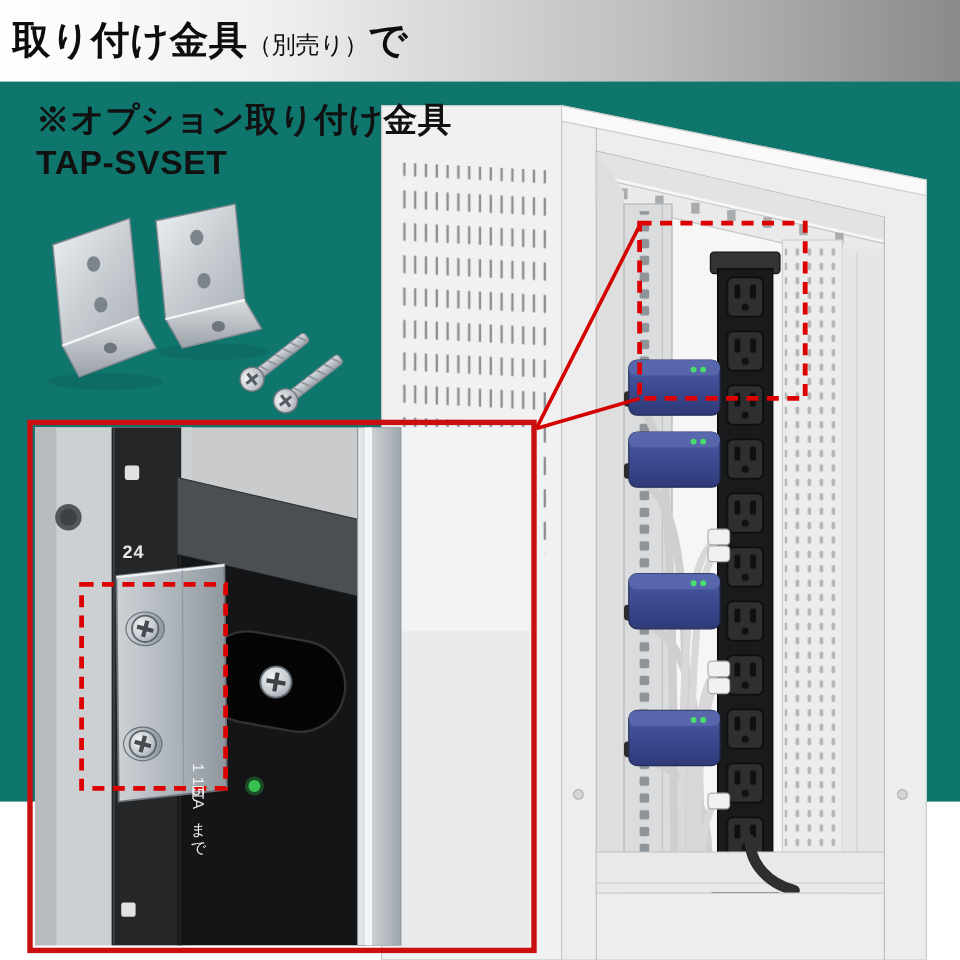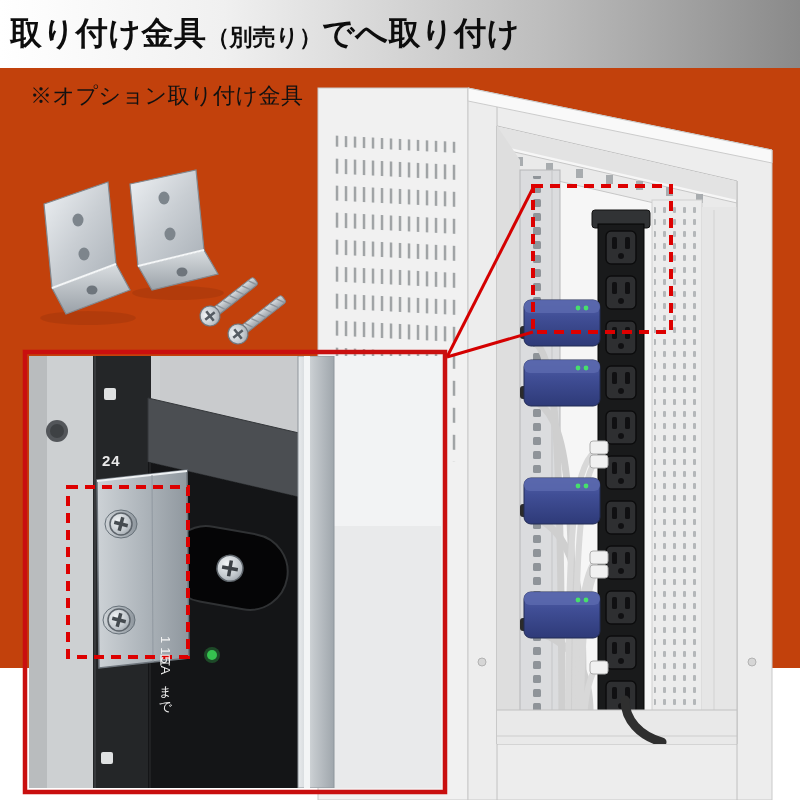--- a/index.html
+++ b/index.html
@@ -1,26 +1,26 @@
 <!DOCTYPE html>
 <html><head>
 <meta charset="utf-8">
 <style>
   *{margin:0;padding:0;box-sizing:border-box}
   html,body{width:800px;height:800px}
   body{font-family:"Liberation Sans",sans-serif;background:#ffffff;overflow:hidden}
-  .page{position:relative;width:800px;height:668px;background:#c2410c}
+  .page{position:relative;width:800px;height:668px;background:#0f766e}
   .art{position:absolute;left:0;top:0;z-index:1}
   .header{position:absolute;left:0;top:0;width:800px;height:68px;z-index:3;
     display:flex;align-items:center;padding-left:10px;
     background:linear-gradient(90deg,#ffffff 0%,#f0f0f0 28%,#bdbdbd 68%,#8a8a8a 100%)}
   .hdr-big{font-size:32px;font-weight:700;color:#0d0d0d;letter-spacing:.5px;white-space:nowrap}
-  .hdr-small{font-size:23px;font-weight:700;color:#0d0d0d;transform:translateY(3px);white-space:nowrap}
+  .hdr-small{font-size:20px;font-weight:400;color:#0d0d0d;transform:translateY(3px);white-space:nowrap}
   .hdr-red{color:#c80000}
-  .option{position:absolute;left:30px;top:82px;z-index:3;font-size:22px;font-weight:400;
+  .option{position:absolute;left:30px;top:82px;z-index:3;font-size:28px;font-weight:700;
     color:#111;line-height:1.3;letter-spacing:.5px}
   .rail-num{position:absolute;left:102px;top:452px;z-index:3;color:#e9e9e9;
     font-size:15px;font-weight:700;letter-spacing:1px}
   .pdu-label{position:absolute;left:156px;top:636px;z-index:3;color:#f2f2f2;
     font-size:13px;letter-spacing:2px;writing-mode:vertical-rl;text-orientation:mixed;height:145px}
 </style>
 </head>
 <body>
 
 <div class="page">
@@ -289,23 +289,23 @@
     <rect x="68" y="487" width="120" height="170" fill="none" stroke="#dd0000" stroke-width="4" stroke-dasharray="10 7"></rect>
 
     <rect x="25" y="352" width="420" height="440" fill="none" stroke="#c90f0f" stroke-width="4.5"></rect>
   </g>
 </svg>
 
 <div class="header">
   <span class="hdr-big">取り付け金具</span>
   <span class="hdr-small">（別売り）</span>
   <span class="hdr-big">で</span>
-  <span class="hdr-big">へ取り付け</span>
 </div>
 
 <div class="option">
   <div>※オプション取り付け金具</div>
+  <div>TAP-SVSET</div>
 </div>
 
 <div class="rail-num">24</div>
 <div class="pdu-label">1口15Aまで</div>
 
 </div>
 
 </body></html>

